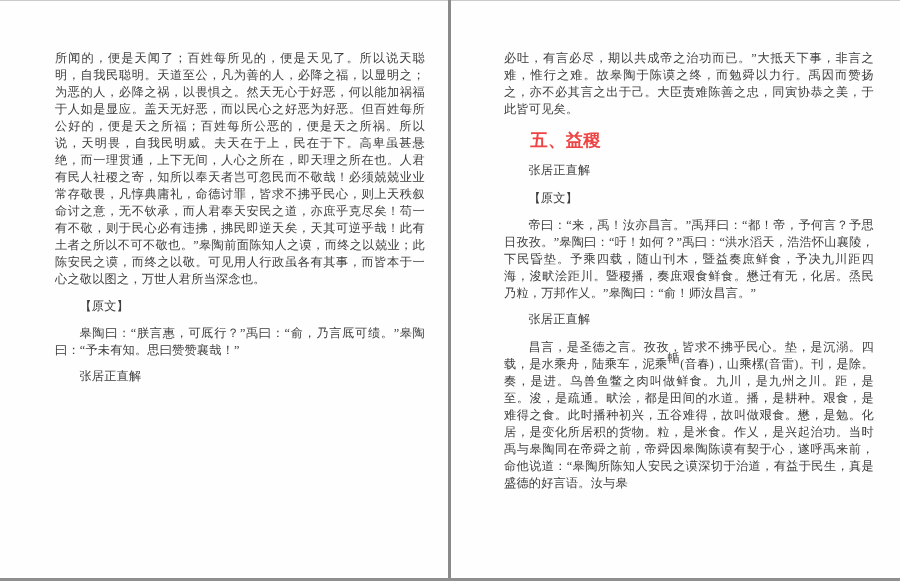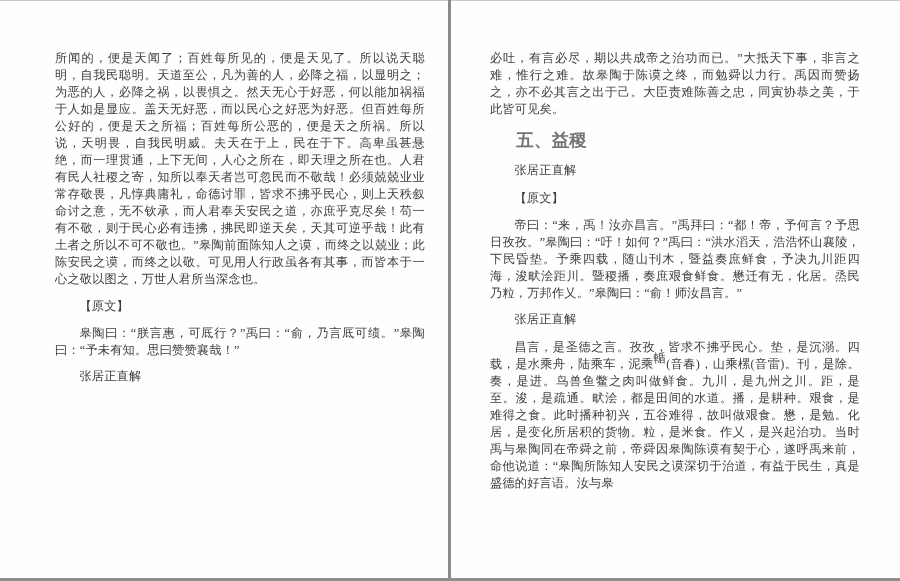--- a/index.html
+++ b/index.html
@@ -34,21 +34,21 @@
     width: 3px;
     background: #8a8a8a;
   }
   .page {
     position: absolute;
     top: 50px;
     height: 520px;
     overflow: hidden;
   }
   .page.left  { left: 55px;  width: 370px; }
-  .page.right { left: 490px; width: 370px; }
+  .page.right { left: 504px; width: 370px; }
 
   .blk {
     margin: 0;
     font-size: 12.2px;
     line-height: 17px;
     color: #3d3d3d;
     text-align: justify;
     letter-spacing: 0.2px;
   }
   .page > .blk + .blk { margin-top: 10px; }
@@ -56,21 +56,21 @@
   .continued { text-indent: 0; }
   .para      { text-indent: 2em; }
   .label     { text-indent: 2em; text-align: left; }
   .subhead   { text-indent: 2em; text-align: left; font-family: Liberation Mono, monospace; }
   .heading {
     text-indent: 1.5em;
     text-align: left;
     font-size: 17.5px;
     font-weight: 700;
     line-height: 25px;
-    color: #737373;
+    color: #ef4444;
     margin-top: 10px;
   }
   .raised {
     position: relative;
     top: -6px;
     font-family: "DejaVu Sans", sans-serif;
   }
 </style>
 </head>
 <body>

